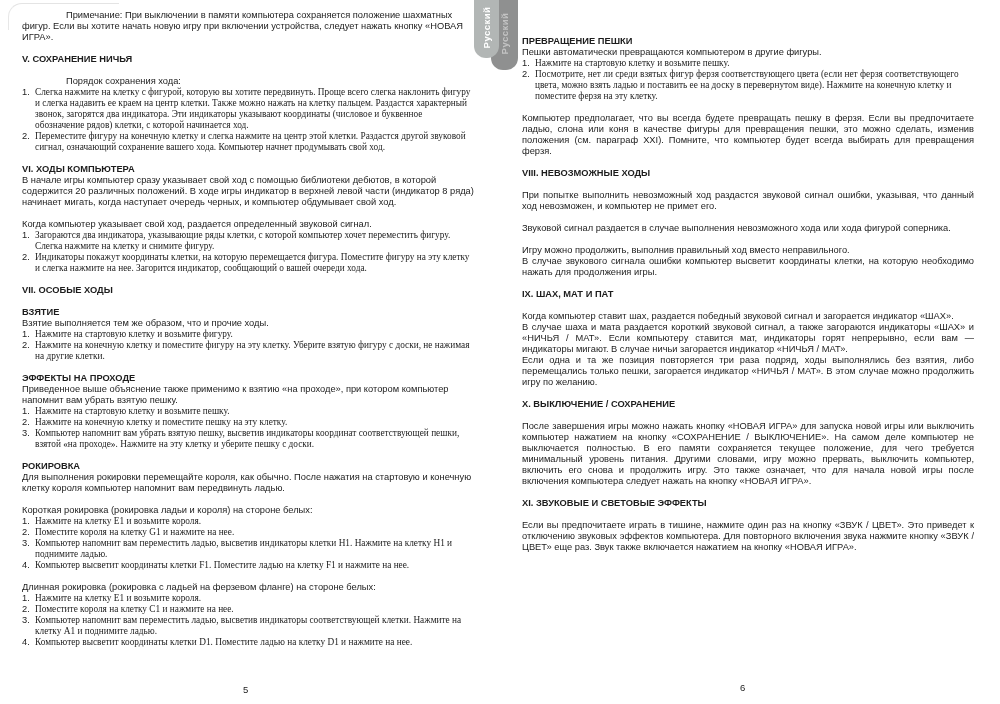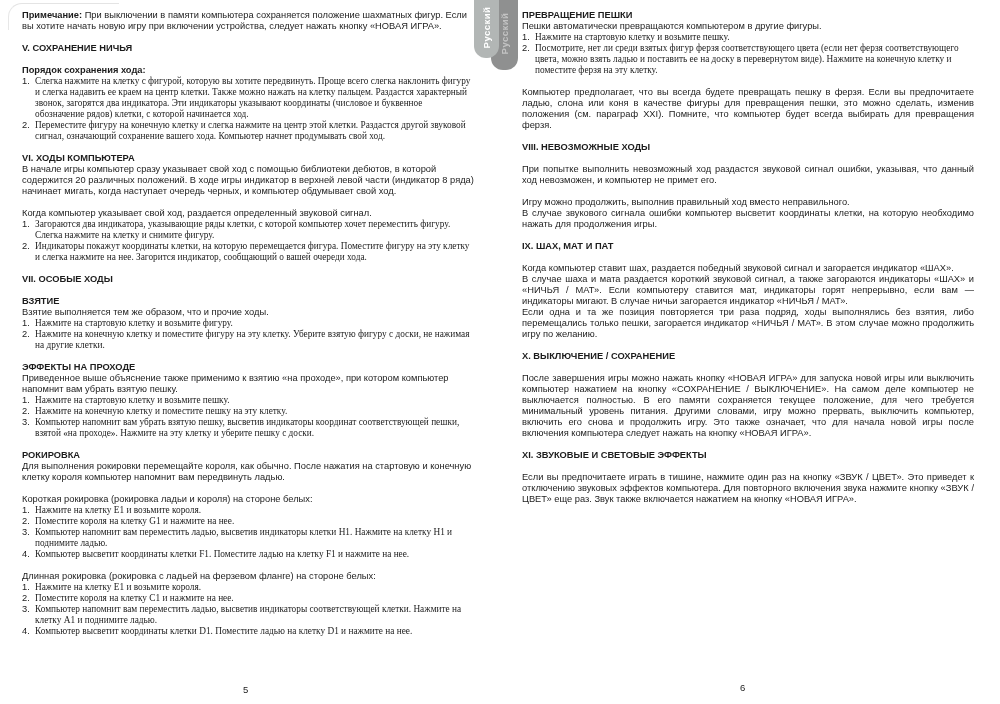--- a/index.html
+++ b/index.html
@@ -5,25 +5,25 @@
   html,body{margin:0;padding:0;}
   body{
     width:1000px;height:704px;position:relative;overflow:hidden;
     background:#ffffff;color:#1c1c1c;
     font-family:"Liberation Sans", sans-serif;
     font-size:9.3px;line-height:11px;
     -webkit-font-smoothing:antialiased;
   }
   .page{position:absolute;top:10px;}
   #left-page{left:22px;width:452px;}
-  #right-page{left:522px;width:452px;}
+  #right-page{left:522px;width:452px;margin-top:26px;}
   .blk{margin:0;}
   .gap{margin-top:11px;}
   .h{font-weight:bold;}
-  .b{font-weight:bold;}
+  .b{font-weight:normal;margin-left:44px;}
   #right-page .p{text-align:justify;}
   .ol-row{display:flex;}
   .ol-num{flex:none;width:13px;}
   .ol-text{flex:1;font-family:Liberation Serif, serif;}
   
   #page-corner-outline{
     position:absolute;left:8px;top:3px;width:110px;height:26px;
     border-top:1px solid #e4e4e4;border-left:1px solid #e7e7e7;
     border-top-left-radius:14px;pointer-events:none;
   }
@@ -163,20 +163,21 @@
         <span class="ol-text">Нажмите на стартовую клетку и возьмите пешку.</span>
       </div>
       <div class="ol-row">
         <span class="ol-num">2.</span>
         <span class="ol-text">Посмотрите, нет ли среди взятых фигур ферзя соответствующего цвета (если нет ферзя соответствующего цвета, можно взять ладью и поставить ее на доску в перевернутом виде). Нажмите на конечную клетку и поместите ферзя на эту клетку.</span>
       </div>
     </div>
     <div class="blk p gap"><span>Компьютер предполагает, что вы всегда будете превращать пешку в ферзя. Если вы предпочитаете ладью, слона или коня в качестве фигуры для превращения пешки, это можно сделать, изменив положения (см. параграф XXI). Помните, что компьютер будет всегда выбирать для превращения ферзя.</span></div>
     <div class="blk h gap">VIII. НЕВОЗМОЖНЫЕ ХОДЫ</div>
     <div class="blk p gap"><span>При попытке выполнить невозможный ход раздастся звуковой сигнал ошибки, указывая, что данный ход невозможен, и компьютер не примет его.</span></div>
+    <div class="blk p gap"><span>Звуковой сигнал раздается в случае выполнения невозможного хода или хода фигурой соперника.</span></div>
     <div class="blk p gap"><span>Игру можно продолжить, выполнив правильный ход вместо неправильного.</span></div>
     <div class="blk p"><span>В случае звукового сигнала ошибки компьютер высветит координаты клетки, на которую необходимо нажать для продолжения игры.</span></div>
     <div class="blk h gap">IX. ШАХ, МАТ И ПАТ</div>
     <div class="blk p gap"><span>Когда компьютер ставит шах, раздается победный звуковой сигнал и загорается индикатор «ШАХ».</span></div>
     <div class="blk p"><span>В случае шаха и мата раздается короткий звуковой сигнал, а также загораются индикаторы «ШАХ» и «НИЧЬЯ / МАТ». Если компьютеру ставится мат, индикаторы горят непрерывно, если вам — индикаторы мигают. В случае ничьи загорается индикатор «НИЧЬЯ / МАТ».</span></div>
     <div class="blk p"><span>Если одна и та же позиция повторяется три раза подряд, ходы выполнялись без взятия, либо перемещались только пешки, загорается индикатор «НИЧЬЯ / МАТ». В этом случае можно продолжить игру по желанию.</span></div>
     <div class="blk h gap">X. ВЫКЛЮЧЕНИЕ / СОХРАНЕНИЕ</div>
     <div class="blk p gap"><span>После завершения игры можно нажать кнопку «НОВАЯ ИГРА» для запуска новой игры или выключить компьютер нажатием на кнопку «СОХРАНЕНИЕ / ВЫКЛЮЧЕНИЕ». На самом деле компьютер не выключается полностью. В его памяти сохраняется текущее положение, для чего требуется минимальный уровень питания. Другими словами, игру можно прервать, выключить компьютер, включить его снова и продолжить игру. Это также означает, что для начала новой игры после включения компьютера следует нажать на кнопку «НОВАЯ ИГРА».</span></div>
     <div class="blk h gap">XI. ЗВУКОВЫЕ И СВЕТОВЫЕ ЭФФЕКТЫ</div>
     <div class="blk p gap"><span>Если вы предпочитаете играть в тишине, нажмите один раз на кнопку «ЗВУК / ЦВЕТ». Это приведет к отключению звуковых эффектов компьютера. Для повторного включения звука нажмите кнопку «ЗВУК / ЦВЕТ» еще раз. Звук также включается нажатием на кнопку «НОВАЯ ИГРА».</span></div>

